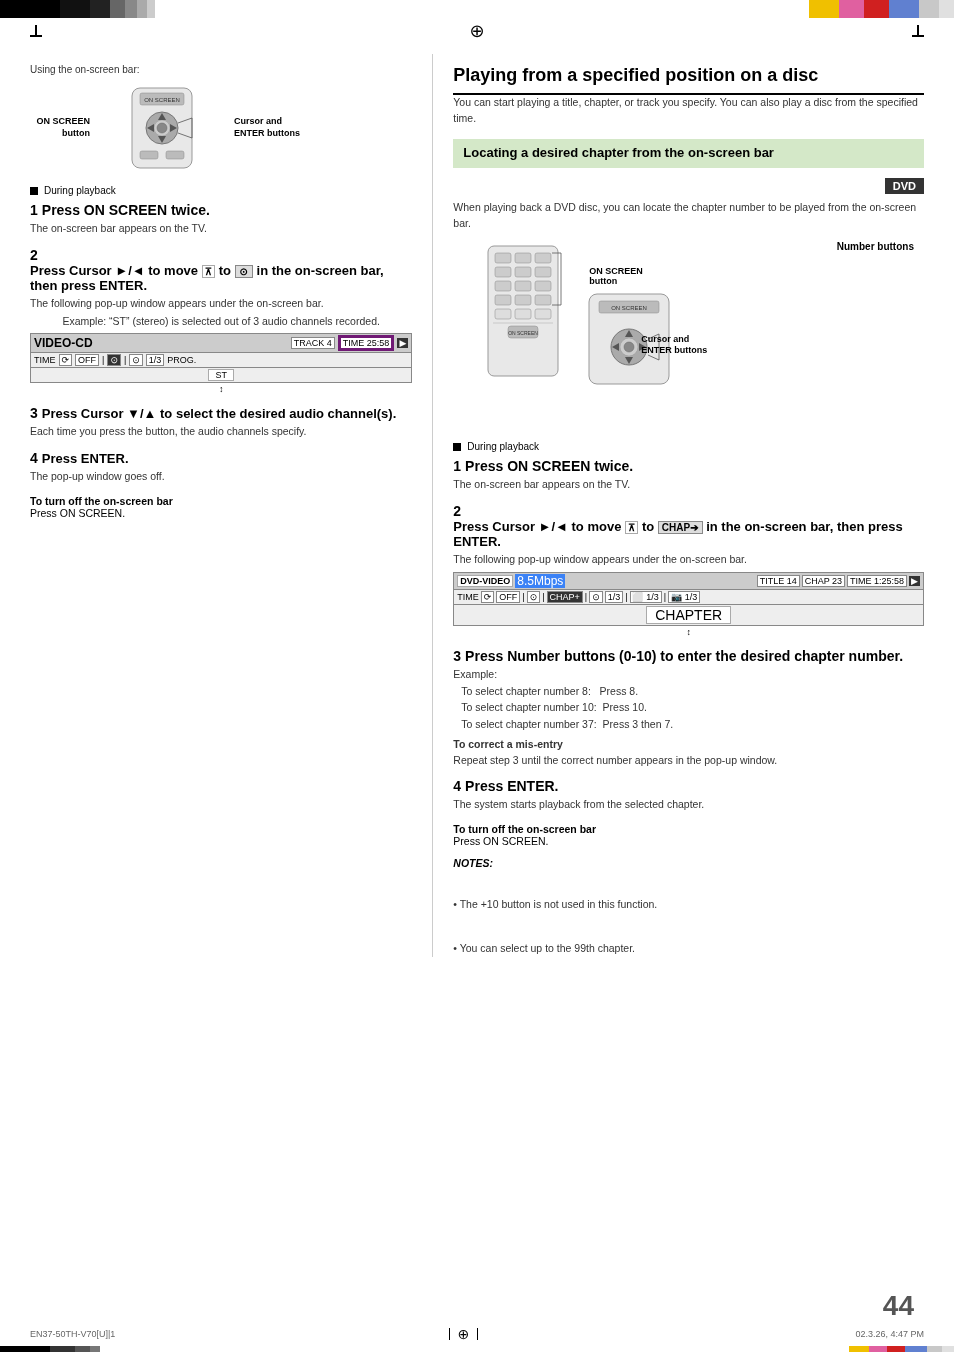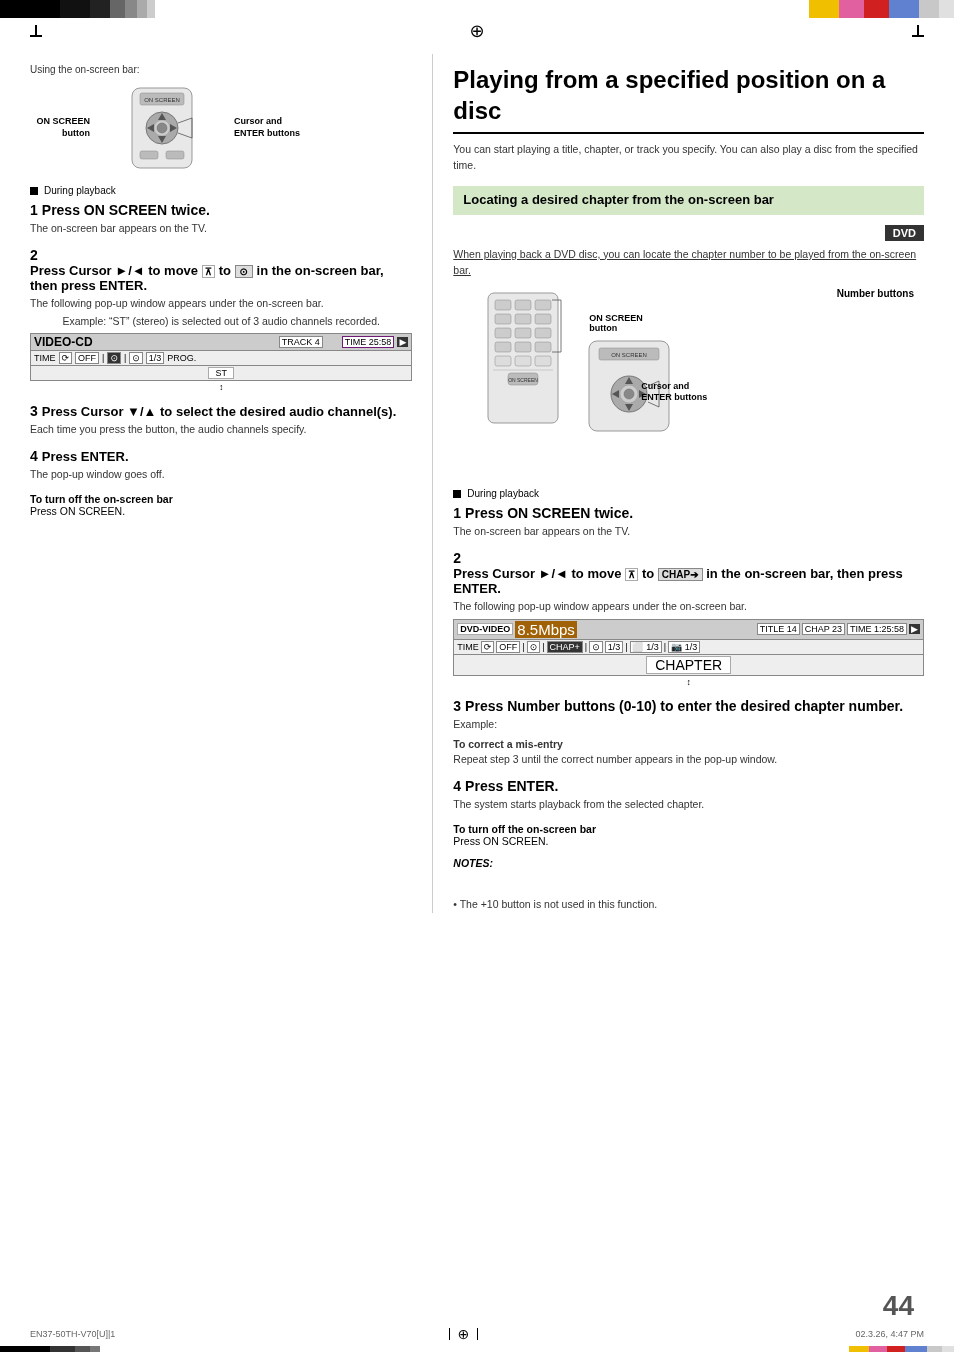--- a/index.html
+++ b/index.html
@@ -109,25 +109,24 @@
       display: flex;
       align-items: baseline;
     }
 
     .turn-off {
       margin-top: 6px;
     }
 
     
     .right-title {
-      font-size: 24px;
+      font-size: 18px;
       font-weight: bold;
       border-bottom: 2px solid #000;
       padding-bottom: 6px;
-      margin-bottom: 8px;
       line-height: 1.3;
     }
 
     .right-intro {
       font-size: 10.5px;
       color: #333;
       margin-bottom: 12px;
       line-height: 1.5;
     }
 
@@ -153,21 +152,20 @@
       float: right;
       margin-bottom: 6px;
     }
 
     .right-playback-intro {
       font-size: 10.5px;
       color: #333;
       margin-bottom: 10px;
       line-height: 1.5;
       clear: both;
-      text-decoration: underline;
     }
 
     .notes-section {
       margin-top: 10px;
     }
 
     .notes-title {
       font-weight: bold;
       font-style: italic;
       font-size: 10.5px;
@@ -312,21 +310,21 @@
       <div class="step-body">
         <span>The following pop-up window appears under the on-screen bar.</span><br>
         <span style="display:block; margin-top:2px; text-align:center;">Example: <span>“ST” (stereo) is selected out of 3 audio channels recorded.</span></span>
       </div>
 
       <div style="margin:4px 0;">
         <div style="display:flex; background:#ccc; border:1px solid #888; font-size:9px; padding:1px 3px; align-items:center; gap:3px;">
           <span style="font-size:12px; font-weight:bold;">VIDEO-CD</span>
           <span style="flex:1;"></span>
           <span style="border:1px solid #888; background:#fff; padding:0 2px;">TRACK 4</span>
-          <span style="border:1px solid #701a75; background:#fff; padding:0 2px;margin-left:16px;">TIME  25:58</span>
+          <span style="border:3px solid #701a75; background:#fff; padding:0 2px;">TIME  25:58</span>
           <span style="background:#333; color:#fff; padding:0 2px;">▶</span>
         </div>
         <div style="display:flex; background:#eee; border:1px solid #888; border-top:0; font-size:9px; padding:1px 3px; align-items:center; gap:3px;">
           <span>TIME</span>
           <span style="border:1px solid #888; background:#fff; padding:0 2px;">⟳</span>
           <span style="border:1px solid #888; background:#fff; padding:0 2px;">OFF</span>
           <span>|</span>
           <span style="border:1px solid #888; background:#333; color:#fff; padding:0 2px;">⊙</span>
           <span>|</span>
           <span style="border:1px solid #888; background:#fff; padding:0 2px;">⊙</span>
@@ -455,21 +453,21 @@
         <span class="step-number">2</span>
         <span class="step-title" style="font-size:13px;">Press Cursor ►/◄ to move <span style="border:1px solid #aaa; padding:0 2px; font-size:10px;">⊼</span> to <span style="background:#ddd; padding:0 3px; font-size:10px; border:1px solid #888;">CHAP➔</span> in the on-screen bar, then press ENTER.</span>
       </div>
       <div class="step-body">
         <span>The following pop-up window appears under the on-screen bar.</span>
       </div>
 
       <div style="margin:4px 0;">
         <div style="display:flex; background:#ccc; border:1px solid #888; font-size:9px; padding:1px 3px; align-items:center; gap:2px; flex-wrap:wrap;">
           <span style="font-size:9px; font-weight:bold; background:#fff; border:1px solid #aaa; padding:0 2px;">DVD-VIDEO</span>
-          <span style="background:#a16207; color:#fff; padding:0 2px; font-size:15px;">8.5Mbps</span>
+          <span style="background:#3b82f6; color:#fff; padding:0 2px; font-size:12px;">8.5Mbps</span>
           <span style="flex:1;"></span>
           <span style="border:1px solid #888; background:#fff; padding:0 2px; font-size:9px;">TITLE 14</span>
           <span style="border:1px solid #888; background:#fff; padding:0 2px; font-size:9px;">CHAP 23</span>
           <span style="border:1px solid #888; background:#fff; padding:0 2px; font-size:9px;">TIME 1:25:58</span>
           <span style="background:#333; color:#fff; padding:0 2px; font-size:9px;">▶</span>
         </div>
         <div style="display:flex; background:#eee; border:1px solid #888; border-top:0; font-size:9px; padding:1px 3px; align-items:center; gap:2px; flex-wrap:wrap;">
           <span>TIME</span>
           <span style="border:1px solid #888; background:#fff; padding:0 2px;">⟳</span>
           <span style="border:1px solid #888; background:#fff; padding:0 2px;">OFF</span>
@@ -494,20 +492,25 @@
       </div>
     </div>
 
     <div class="step">
       <div class="step-header">
         <span class="step-number">3</span>
         <span class="step-title">Press Number buttons (0-10) to enter the desired chapter number.</span>
       </div>
       <div class="step-body">
         <div style="display:inline; font-size:10.5px;">Example:</div><br>
+        <div style="font-size:10.5px; line-height:1.6; margin-left:8px;">
+          To select chapter number 8:&nbsp;&nbsp; Press 8.<br>
+          To select chapter number 10:&nbsp; Press 10.<br>
+          To select chapter number 37:&nbsp; Press 3 then 7.
+        </div>
         <div style="margin-top:4px;">
           <span style="font-weight:bold; font-size:10.5px;">To correct a mis-entry</span><br>
           <span style="font-size:10.5px;">Repeat step 3 until the correct number appears in the pop-up window.</span>
         </div>
       </div>
     </div>
 
     <div class="step">
       <div class="step-header">
         <span class="step-number">4</span>
@@ -517,20 +520,21 @@
     </div>
 
     <div class="turn-off">
       <div style="font-weight:bold; font-size:10.5px;">To turn off the on-screen bar</div>
       <div style="font-size:10.5px;">Press ON SCREEN.</div>
     </div>
 
     <div class="notes-section">
       <div class="notes-title">NOTES:</div>
       <div class="note-item">• <span>The +10 button is not used in this function.</span></div>
+      <div class="note-item">• <span>You can select up to the 99th chapter.</span></div>
     </div>
 
   </div>
 </div>
 
 <div class="page-number">44</div>
 
 <div style="position:absolute; bottom:10px; left:0; right:0; display:flex; justify-content:space-between; align-items:center; padding:0 30px;">
   <span style="font-size:9px; color:#666;">EN37-50TH-V70[U]|1</span>
 

